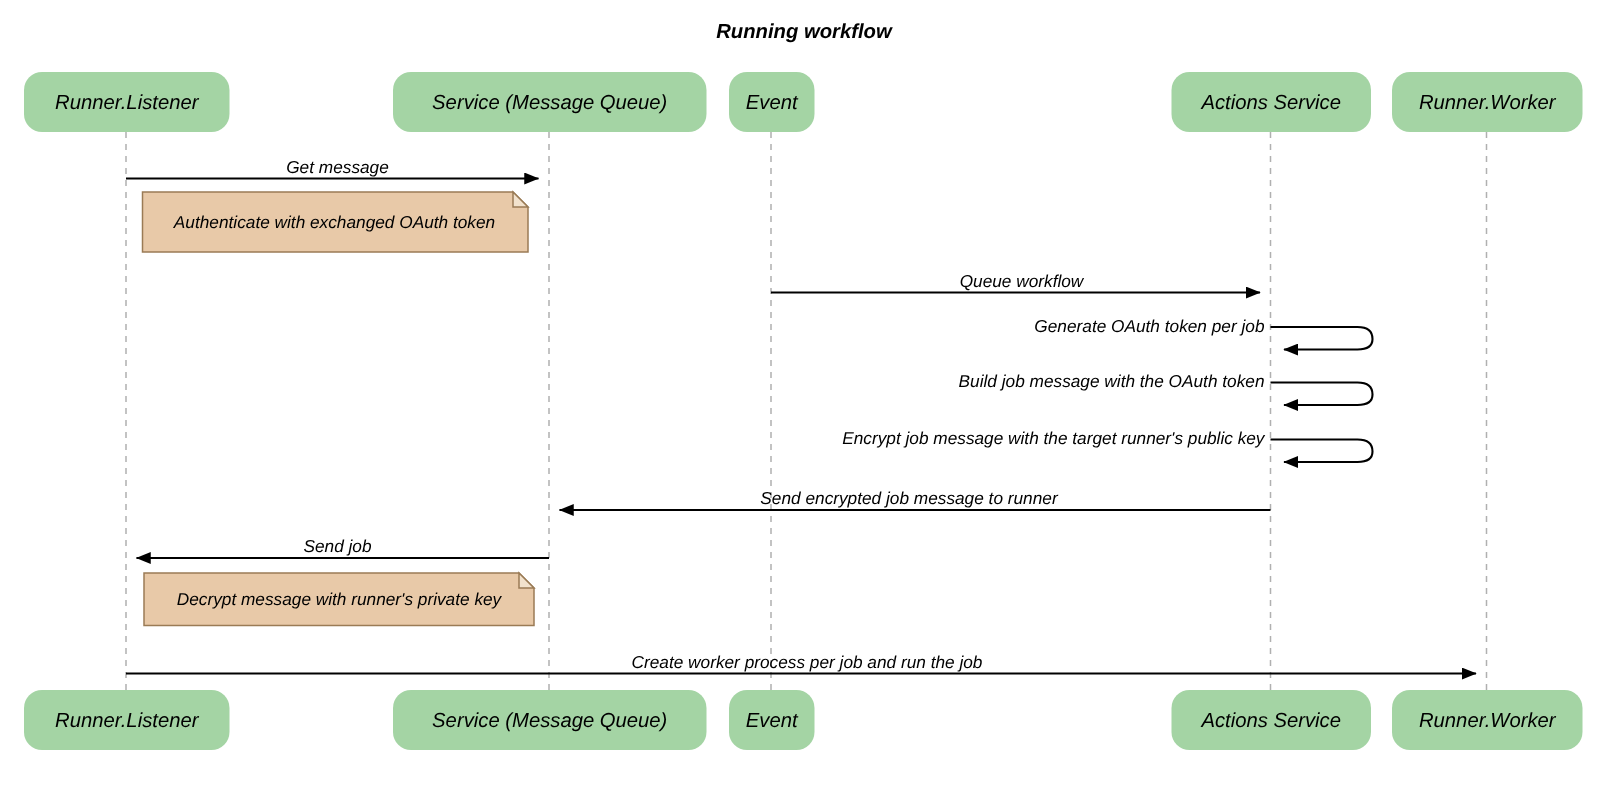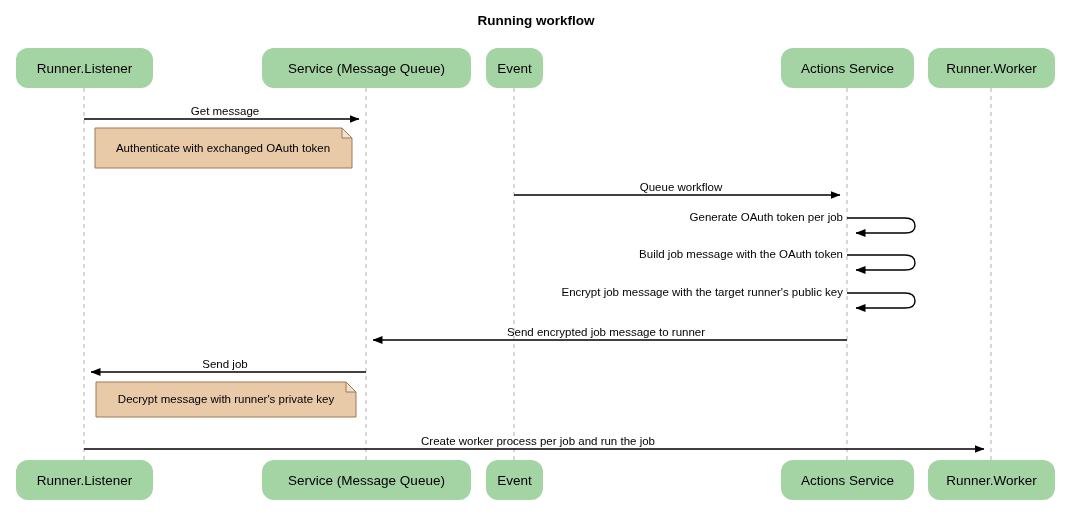--- a/index.html
+++ b/index.html
@@ -11,20 +11,21 @@
   body {
     font-family: "Liberation Sans", sans-serif;
     color: #000000;
   }
   #canvas {
     position: relative;
     width: 1072px;
     height: 523px;
     background: #ffffff;
     overflow: hidden;
+    font-style: italic;
   }
   #diagram-svg {
     position: absolute;
     top: 0;
     left: 0;
     width: 1072px;
     height: 523px;
     display: block;
   }
   .diagram-title {

